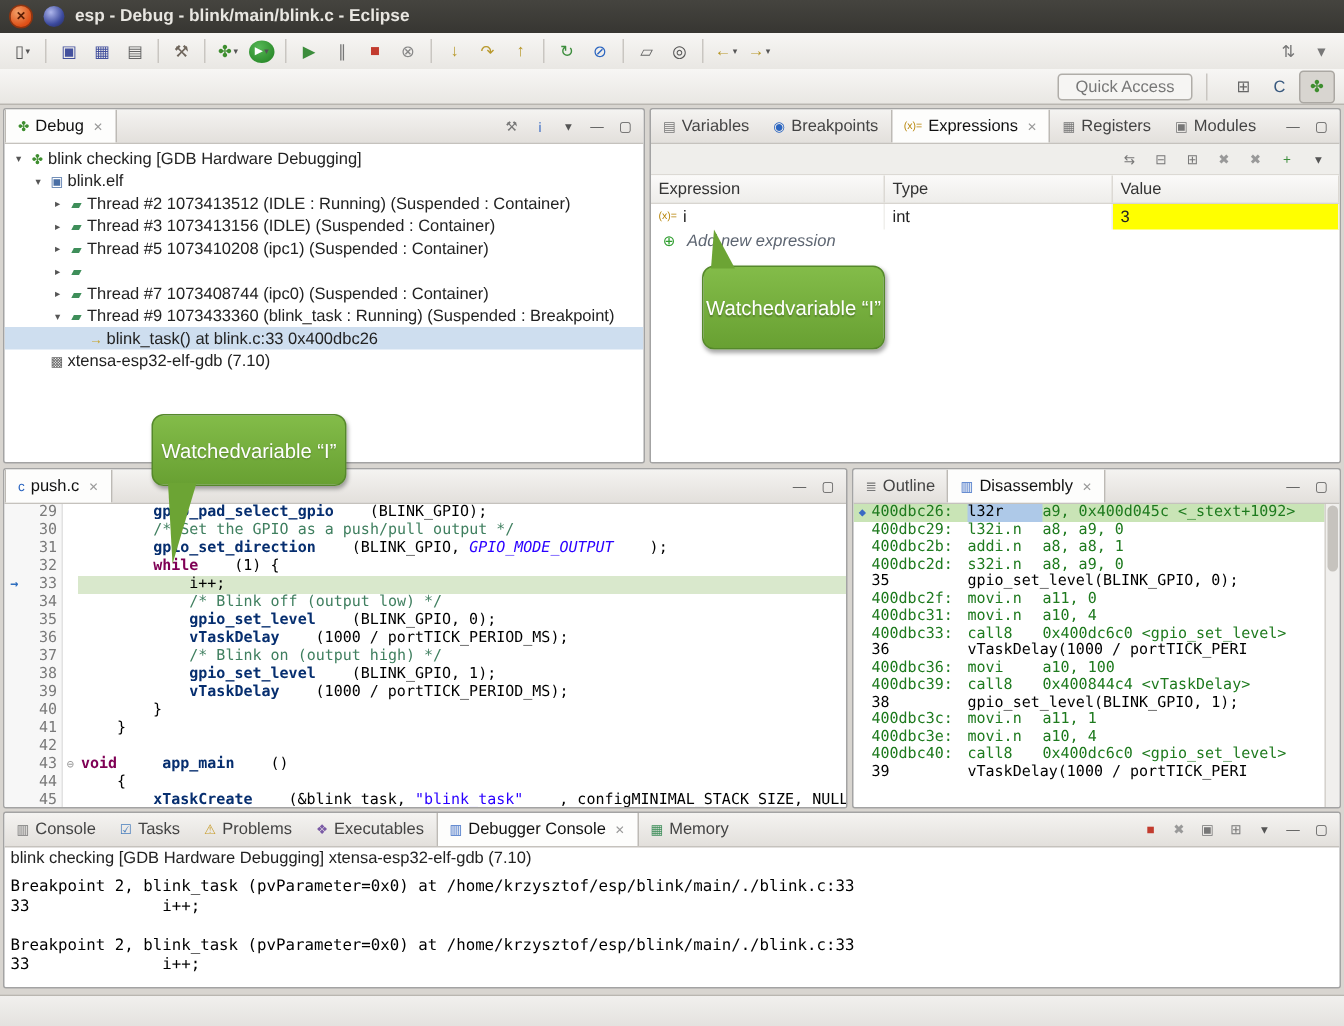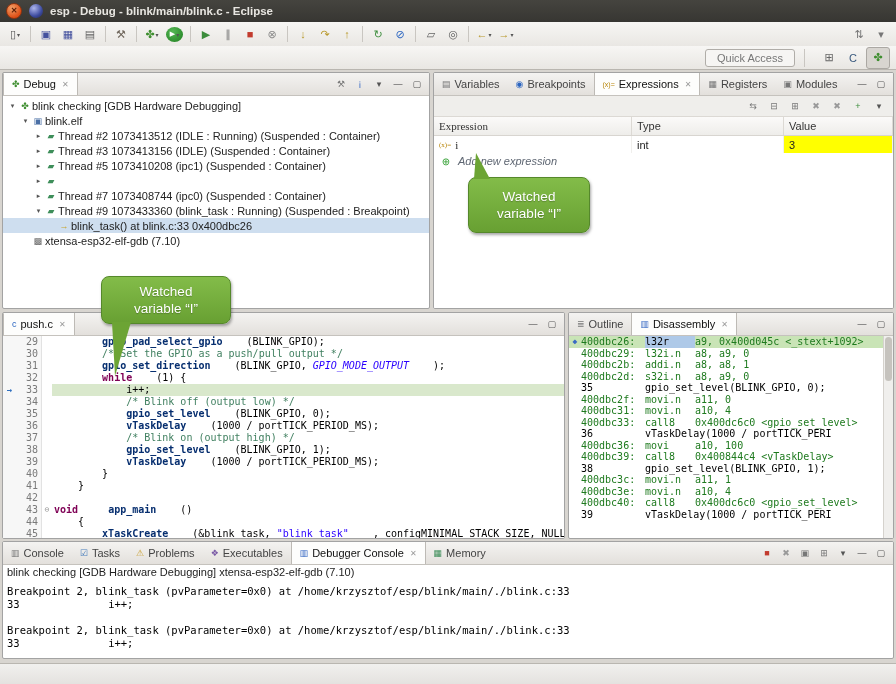--- a/index.html
+++ b/index.html
@@ -40,21 +40,21 @@
   .tree{flex:1;overflow:hidden;padding-top:2px;}
   .trow{height:15px;display:flex;align-items:center;white-space:nowrap;}
   .trow.selected{background:#CEDEEF;}
   .texp{width:11px;text-align:center;font-size:7px;color:#555;}
   .ticn{width:14px;text-align:center;font-size:9px;}
   
   .vtoolbar{height:20px;min-height:20px;background:#EFEEEB;display:flex;justify-content:flex-end;align-items:center;gap:5px;padding:0 6px;border-bottom:1px solid #DCD9D4;}
   .etable{flex:1;background:#fff;}
   .ehead{display:flex;height:18px;background:linear-gradient(#FBFAF9,#EEEDEA);border-bottom:1px solid #D8D5D0;color:#333;}
   .ehead>div{display:flex;align-items:center;padding:0 5px;border-right:1px solid #DCD9D4;box-sizing:border-box;}
-  .c1{width:198px;font-family:Liberation Serif, serif;}.c2{width:152px;}.c3{flex:1;text-align:center;}
+  .c1{width:156px;}.c2{width:152px;}.c3{flex:1;text-align:center;}
   .erow{display:flex;height:17px;align-items:stretch;}
   .erow>div{display:flex;align-items:center;padding:0 5px;border-right:1px solid #F0EFEC;box-sizing:border-box;}
   .exicon{font-size:7px;color:#B8860B;padding-right:4px;}
   .val.changed{background:#FFFF00;}
   .addrow{display:flex;height:16px;align-items:center;color:#5E6672;font-style:italic;}
   .addicon{color:#2F9E2F;font-size:10px;font-style:normal;width:24px;text-align:center;}
   
   .editor-body{flex:1;overflow:hidden;font-family:"DejaVu Sans Mono",monospace;font-size:10px;line-height:12px;background:#fff;}
   .cline{display:flex;height:12px;}
   .cruler{width:13px;min-width:13px;background:#F7F7F7;text-align:center;color:#2F6FBF;font-weight:bold;font-size:9px;}
@@ -83,21 +83,21 @@
   .d-srccode{color:#000;}
   .vscroll{position:absolute;right:0;top:0;bottom:0;width:9px;background:#F0EFED;border-left:1px solid #D5D2CD;}
   .vthumb{margin:1px;height:44px;background:#C6C3BE;border-radius:4px;}
   
   .chead{height:15px;min-height:15px;padding:1px 4px;color:#222;}
   .cout{flex:1;font-family:"DejaVu Sans Mono",monospace;font-size:10.5px;line-height:13px;padding:3px 4px;white-space:pre;color:#000;overflow:hidden;}
   .c-line{height:13px;}
   
   .statusbar{position:absolute;top:663px;left:0;width:896px;height:21px;background:linear-gradient(#F1F0EE,#E4E2DF);border-top:1px solid #B9B6B0;box-sizing:border-box;}
   
-  .callout{position:absolute;z-index:60;background:linear-gradient(#83BC49,#68A032);border:1px solid #55882B;border-radius:8px;color:#fff;display:flex;flex-direction:column;align-items:center;justify-content:center;font-size:13.5px;line-height:17px;text-shadow:0 1px 1px rgba(0,0,0,.25);box-shadow:1px 2px 3px rgba(0,0,0,.35);}
+  .callout{position:absolute;z-index:60;background:linear-gradient(#83BC49,#68A032);border:1px solid #55882B;border-radius:8px;color:#fff;display:flex;align-items:center;justify-content:center;font-size:13.5px;line-height:17px;text-shadow:0 1px 1px rgba(0,0,0,.25);box-shadow:1px 2px 3px rgba(0,0,0,.35);}
   .tail-down{position:absolute;left:10px;bottom:-53px;width:0;height:0;border-top:54px solid #6CA434;border-right:16px solid transparent;border-left:3px solid transparent;}
   .tail-up{position:absolute;left:5px;top:-25px;width:0;height:0;border-bottom:26px solid #6CA434;border-right:14px solid transparent;border-left:2px solid transparent;}
 </style>
 </head>
 <body>
 
 <div class="app">
 
   <div class="titlebar">
     <div class="wclose">

